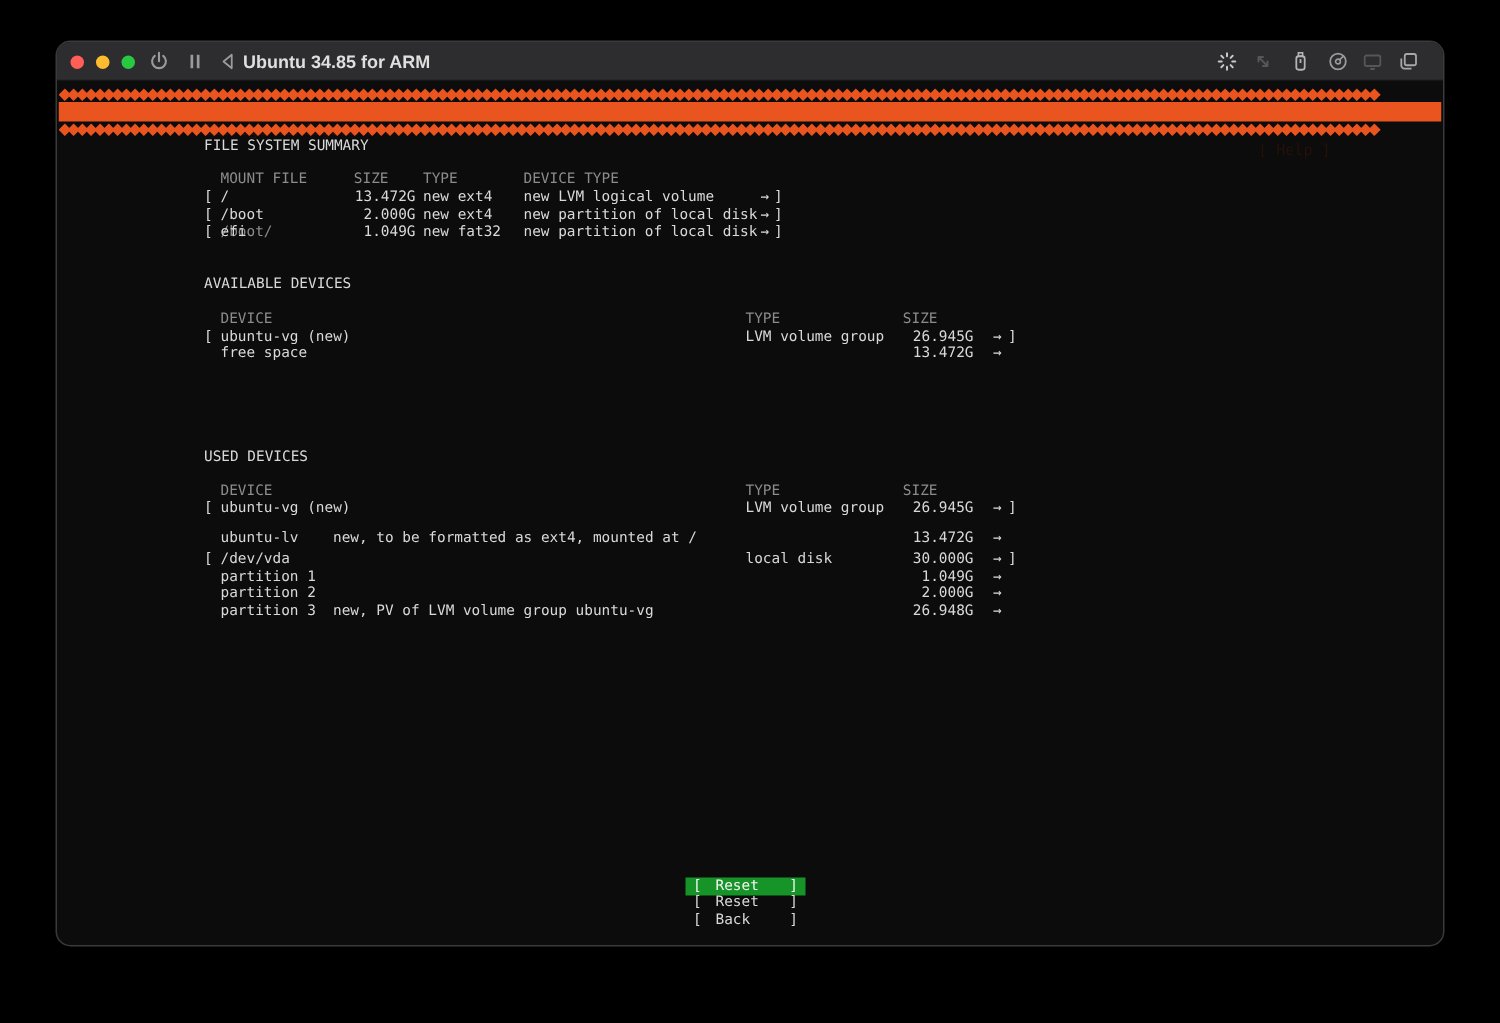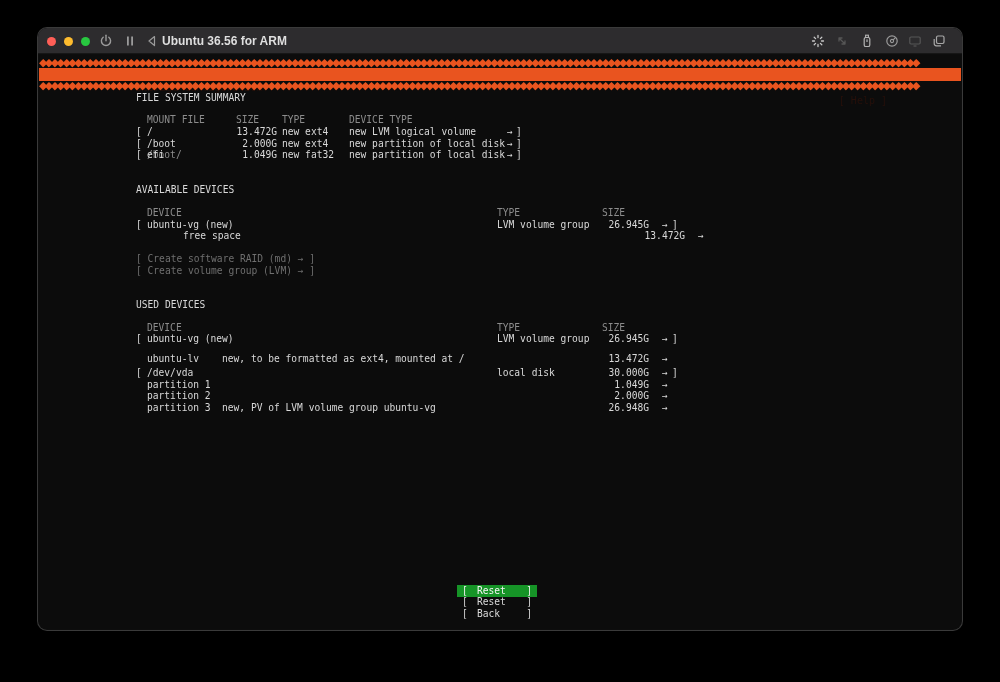--- a/index.html
+++ b/index.html
@@ -91,21 +91,21 @@
           <rect x="5" y="3.5" width="1.8" height="9" fill="#9b9b9b"></rect>
           <rect x="9.2" y="3.5" width="1.8" height="9" fill="#9b9b9b"></rect>
         </svg>
     </div>
     <div class="tb-icon" style="left:106px;">
       <svg viewBox="0 0 16 16">
           <path d="M10.5 3.5 5 8l5.5 4.5z" stroke="#9b9b9b" stroke-width="1.2" fill="none" stroke-linejoin="round"></path>
         </svg>
     </div>
 
-    <div class="win-title">Ubuntu 36.56 for ARM</div>
+    <div class="win-title">Ubuntu 34.85 for ARM</div>
 
     <div class="tb-icon" style="left:772px;">
       <svg viewBox="0 0 16 16" stroke="#c9c9c9" stroke-width="1.3" stroke-linecap="round">
           <path d="M8 2.5v2M8 11.5v2M2.5 8h2M11.5 8h2M4.2 4.2l1.4 1.4M10.4 10.4l1.4 1.4M11.8 4.2l-1.4 1.4M5.6 10.4 4.2 11.8"></path>
         </svg>
     </div>
     <div class="tb-icon" style="left:796px;">
       <svg viewBox="0 0 16 16" stroke="#565656" stroke-width="1.3" fill="none" stroke-linecap="round">
           <path d="M5 5l6 6M5 5h3M5 5v3M11 11H8M11 11V8"></path>
         </svg>
@@ -196,30 +196,24 @@
       <span class="t-size-h">SIZE</span>
     </div>
     <div class="line" style="top:163.7px;">
       <span class="x-open">[</span>
       <span class="x-name">ubuntu-vg (new)</span>
       <span class="t-type">LVM volume group</span>
       <span class="t-size">26.945G</span>
       <span class="t-arrow">→</span>
       <span class="t-close">]</span>
     </div>
-    <div class="line" style="top:175.4px;margin-left:36px;">
+    <div class="line" style="top:175.4px;">
       <span class="x-name">free space</span>
       <span class="t-size">13.472G</span>
       <span class="t-arrow">→</span>
-    </div>
-    <div class="line dim" style="top:198.4px;">
-      <span class="x-open">[ Create software RAID (md) → ]</span>
-    </div>
-    <div class="line dim" style="top:210.1px;">
-      <span class="x-open">[ Create volume group (LVM) → ]</span>
     </div>
 
     <div class="line" style="top:244px;">
       <span class="x-open">USED DEVICES</span>
     </div>
     <div class="line hdr" style="top:266.5px;">
       <span class="x-name">DEVICE</span>
       <span class="t-type">TYPE</span>
       <span class="t-size-h">SIZE</span>
     </div>

